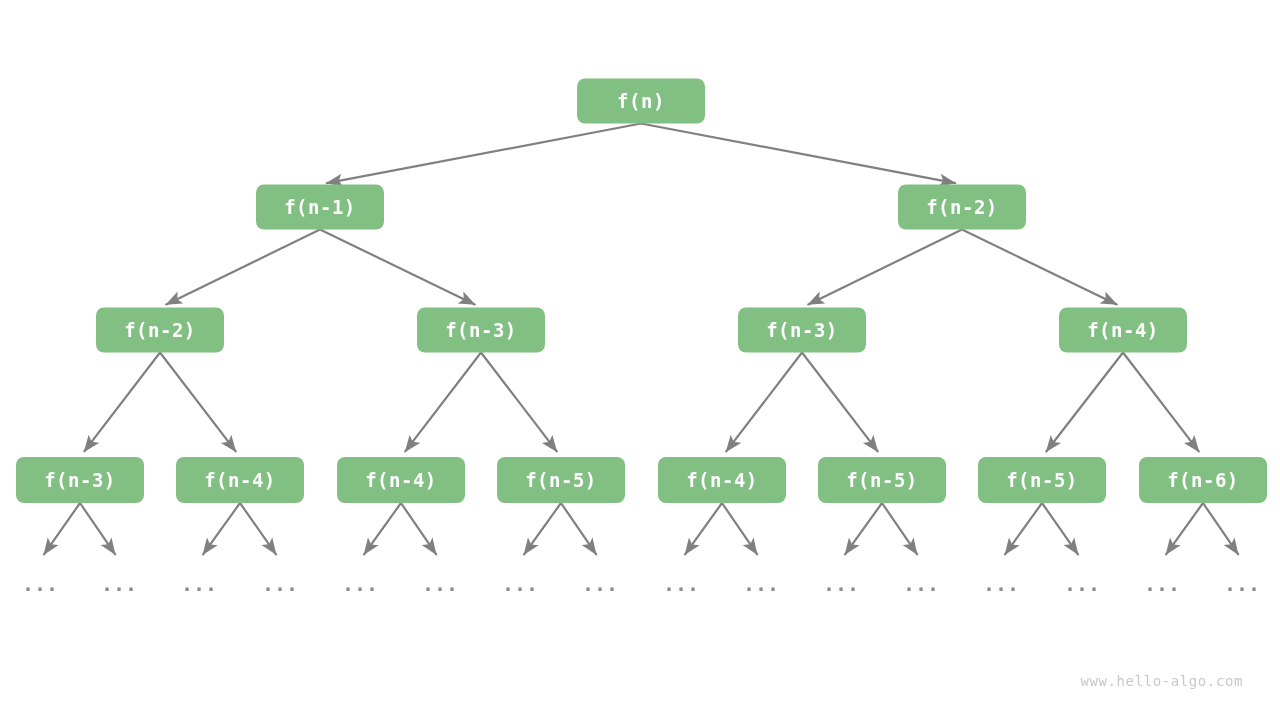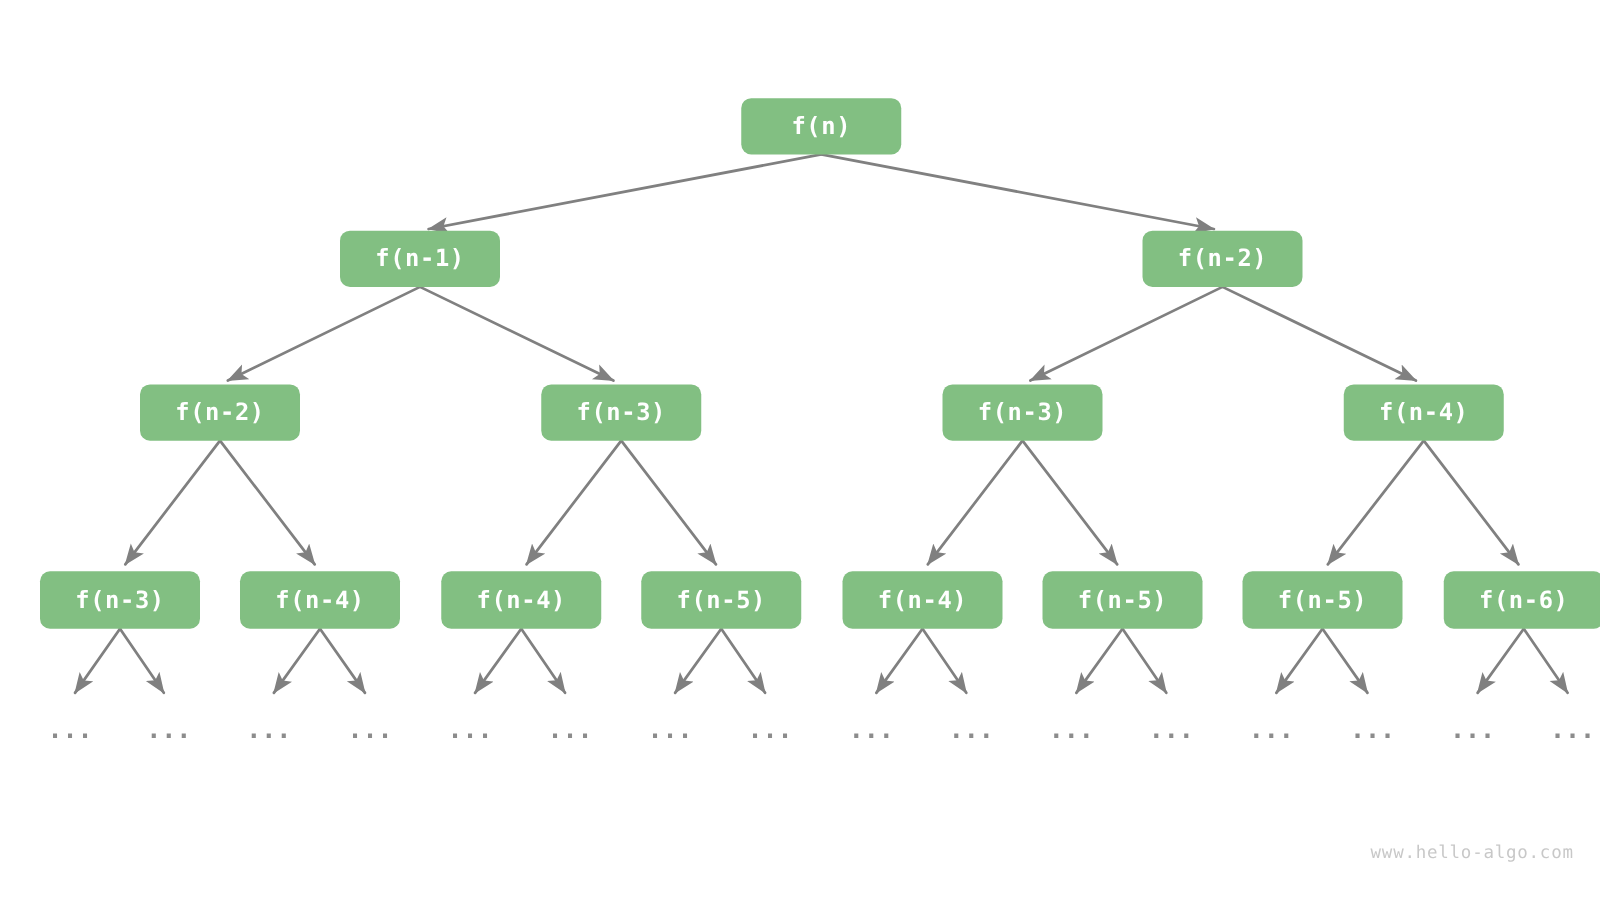--- a/index.html
+++ b/index.html
@@ -9,21 +9,21 @@
   }
   body {
     width: 1280px;
     height: 720px;
     font-family: "DejaVu Sans Mono", monospace;
     overflow: hidden;
     position: relative;
   }
   #diagram-root {
     position: absolute;
-    left: 16px;
+    left: 0;
     top: 0;
     width: 1093px;
     height: 720px;
   }
   svg.tree-canvas {
     display: block;
     width: 1280px;
     height: 720px;
   }
   .node-box {

